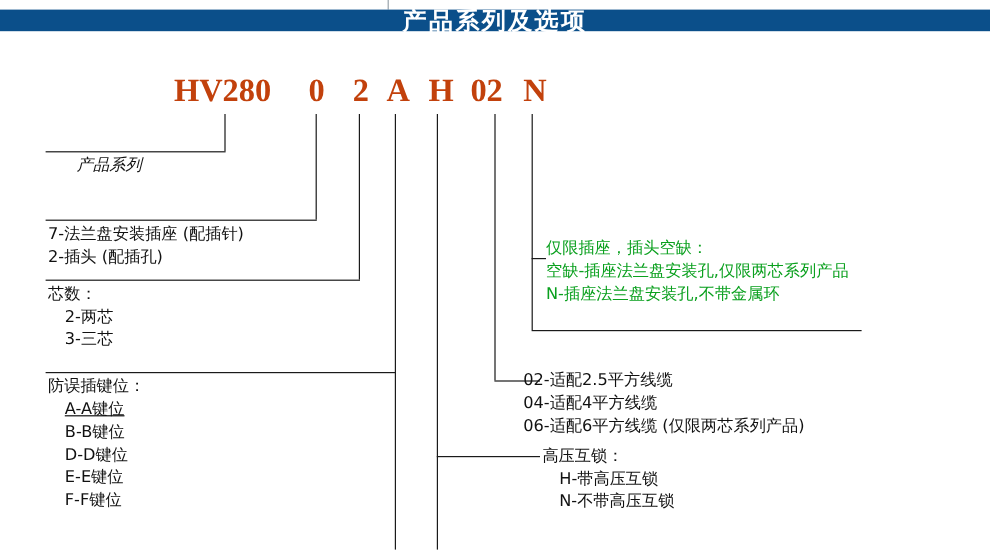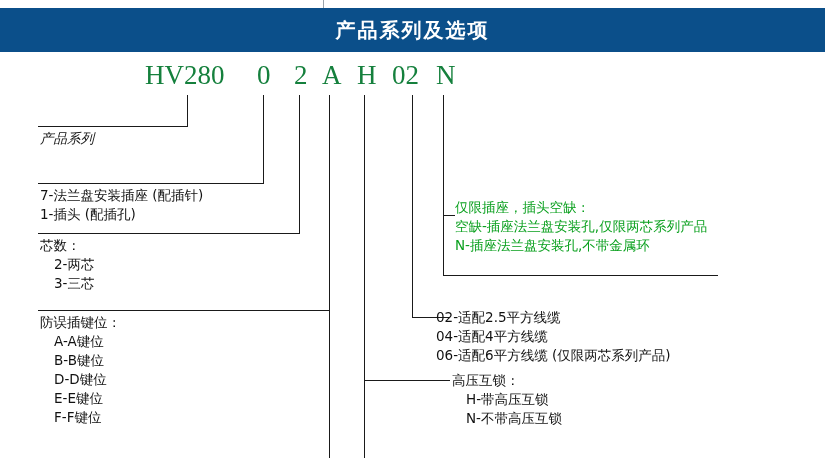--- a/index.html
+++ b/index.html
@@ -17,21 +17,21 @@
   #stage {
     position: relative;
     width: 825px;
     height: 461px;
   }
   .title-bar {
     position: absolute;
     left: 0;
     top: 8px;
     width: 825px;
-    height: 44px;
+    height: 18px;
     background: #0b4f8a;
     display: flex;
     align-items: center;
     justify-content: center;
   }
   .title-bar .title-text {
     color: #ffffff;
     font-size: 20px;
     font-weight: bold;
     letter-spacing: 2px;
@@ -44,22 +44,22 @@
     width: 1px;
     height: 8px;
     background: #9aa3ab;
   }
 
   
   .pn {
     position: absolute;
     top: 60px;
     font-size: 27px;
-    font-weight: normal;
-    color: #15803d;
+    font-weight: bold;
+    color: #c2410c;
     font-family: "Liberation Serif", "DejaVu Serif", serif;
     letter-spacing: 0px;
     white-space: nowrap;
   }
   .pn-hv { left: 145px; }
   .pn-0  { left: 257px; }
   .pn-2  { left: 294px; }
   .pn-a  { left: 322px; }
   .pn-h  { left: 357px; }
   .pn-02 { left: 392px; }
@@ -77,20 +77,21 @@
   .blk {
     position: absolute;
     font-family: "DejaVu Sans", "Liberation Sans", sans-serif;
     font-size: 13.5px;
     color: #111111;
     line-height: 19px;
     white-space: nowrap;
   }
   .blk .it {
     font-style: italic;
+    margin-left: 24px;
   }
   .blk-green {
     color: #0aa01e;
   }
   .row { display: block; }
 </style>
 </head>
 <body>
 
 <div id="stage">
@@ -134,32 +135,32 @@
   <div class="ln lnh" style="left:443px; top:215px; width:12px;"></div>
   <div class="ln lnv" style="left:443px; top:215px; height:60px;"></div>
   <div class="ln lnh" style="left:443px; top:275px; width:275px;"></div>
 
   <div class="blk" style="left:40px; top:129px;">
     <span class="row it">产品系列</span>
   </div>
 
   <div class="blk" style="left:40px; top:186px;">
     <span class="row">7-法兰盘安装插座 (配插针)</span>
-    <span class="row">1-插头 (配插孔)</span>
+    <span class="row">2-插头 (配插孔)</span>
   </div>
 
   <div class="blk" style="left:40px; top:236px;">
     <span class="row">芯数：</span>
     <span class="row" style="padding-left:14px;">2-两芯</span>
     <span class="row" style="padding-left:14px;">3-三芯</span>
   </div>
 
   <div class="blk" style="left:40px; top:313px;">
     <span class="row">防误插键位：</span>
-    <span class="row" style="padding-left:14px;">A-A键位</span>
+    <span class="row" style="padding-left:14px;text-decoration:underline;">A-A键位</span>
     <span class="row" style="padding-left:14px;">B-B键位</span>
     <span class="row" style="padding-left:14px;">D-D键位</span>
     <span class="row" style="padding-left:14px;">E-E键位</span>
     <span class="row" style="padding-left:14px;">F-F键位</span>
   </div>
 
   <div class="blk" style="left:452px; top:371px;">
     <span class="row">高压互锁：</span>
     <span class="row" style="padding-left:14px;">H-带高压互锁</span>
     <span class="row" style="padding-left:14px;">N-不带高压互锁</span>

